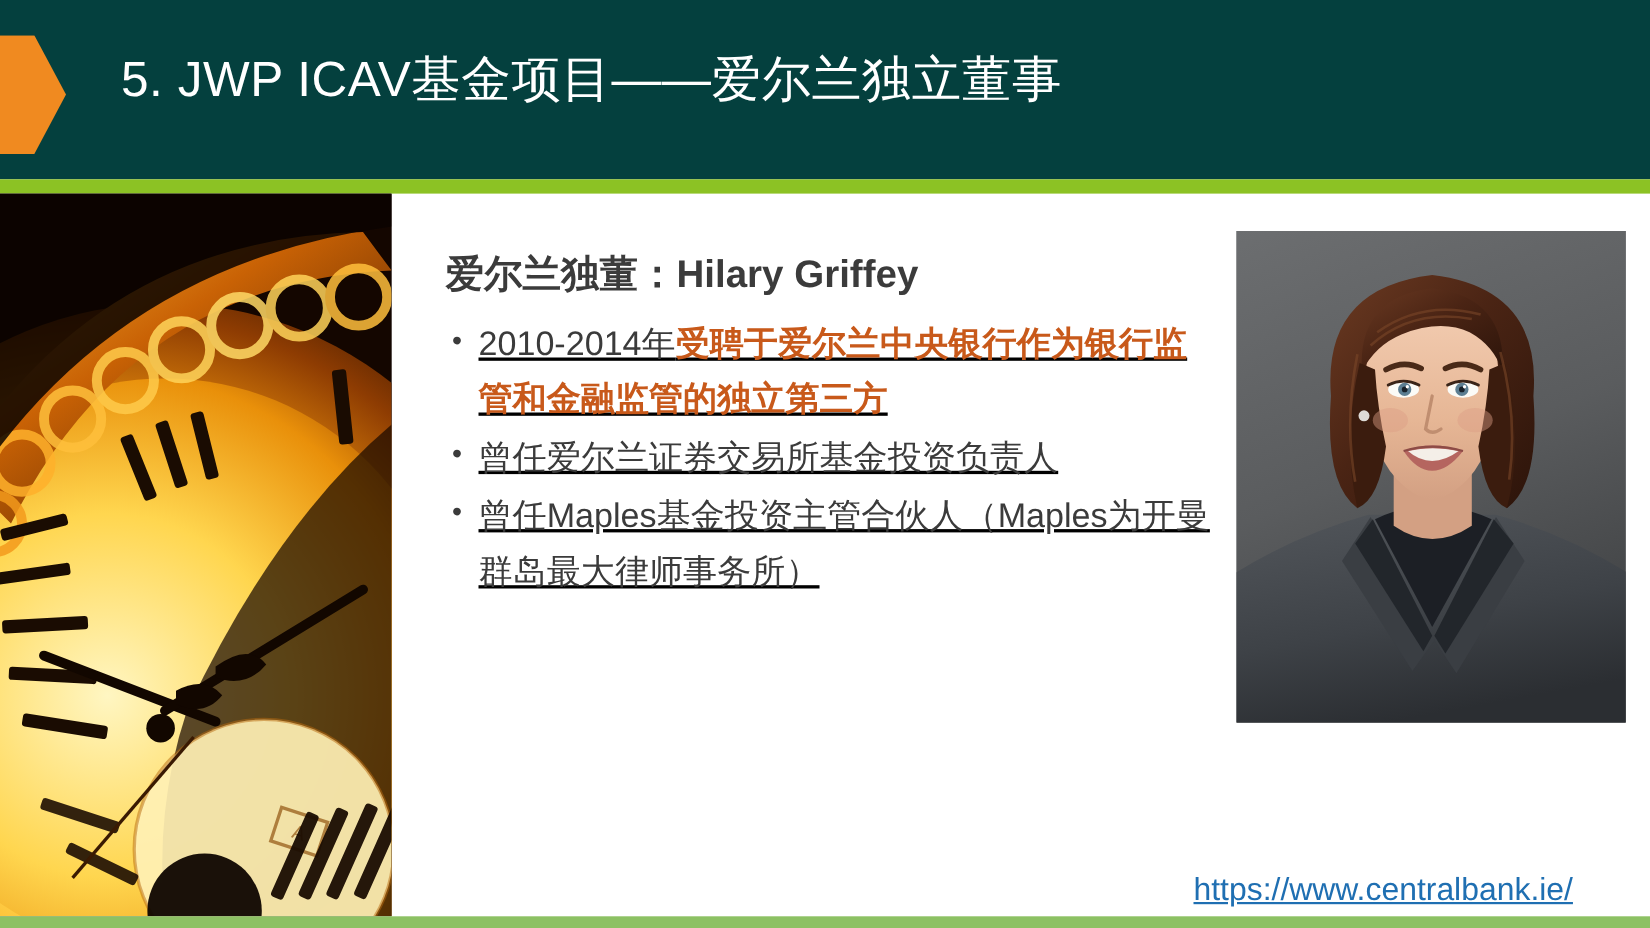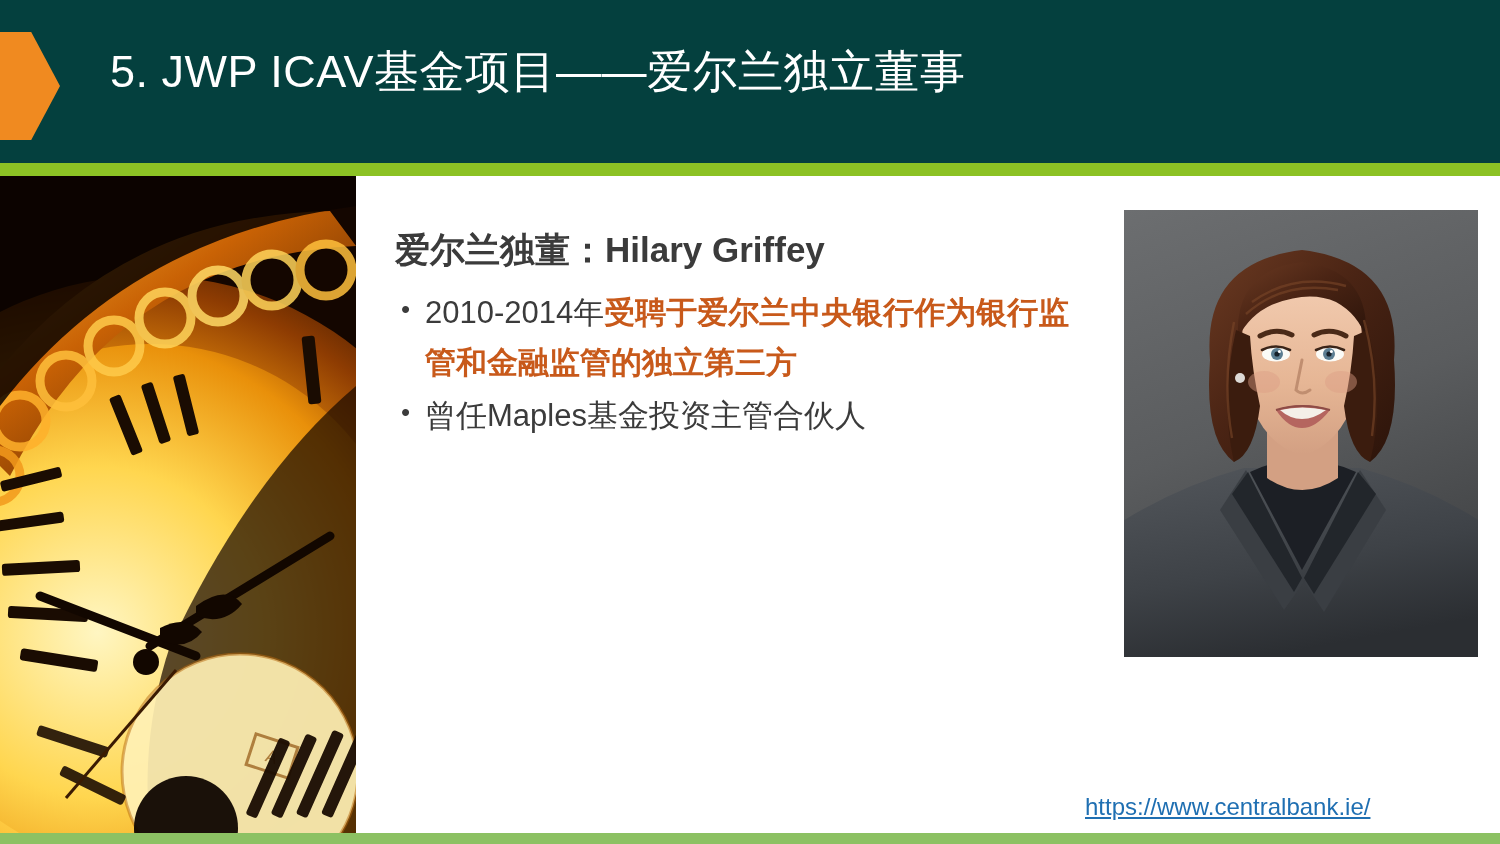--- a/index.html
+++ b/index.html
@@ -64,36 +64,37 @@
     width: 356px;
     height: 657px;
     overflow: hidden;
     background: #120600;
   }
   .clock-photo svg { display: block; }
 
   
   .content {
     position: absolute;
-    left: 395px;
+    left: 405px;
     top: 228px;
     width: 700px;
   }
   .person-heading {
     font-size: 35px;
     font-weight: bold;
     color: #3B3B3B;
     letter-spacing: 0px;
     margin: 0 0 16px 0;
     line-height: 1.25;
   }
   .bullet-list {
     list-style: none;
     margin: 0;
     padding: 0;
+    text-decoration: underline;
   }
   .bullet-item {
     position: relative;
     padding-left: 30px;
     font-size: 31px;
     line-height: 1.62;
     color: #3B3B3B;
     margin-bottom: 3px;
   }
   .bullet-item::before {
@@ -120,21 +121,21 @@
     overflow: hidden;
     background: #5B5D5F;
   }
   .portrait-photo svg { display: block; }
 
   
   .footer-link {
     position: absolute;
     left: 1085px;
     top: 793px;
-    font-size: 24px;
+    font-size: 29px;
     color: #1F6FB2;
     text-decoration: underline;
     white-space: nowrap;
   }
   .footer-accent {
     position: absolute;
     left: 0;
     top: 833px;
     width: 1500px;
     height: 11px;
@@ -248,21 +249,24 @@
   </div>
 
   <div class="content">
     <div class="person-heading">爱尔兰独董：Hilary Griffey</div>
 
     <ul class="bullet-list">
       <li class="bullet-item">
         <span>2010-2014年</span><span class="hl-orange">受聘于爱尔兰中央银行作为银行监管和金融监管的独立第三方</span>
       </li>
       <li class="bullet-item">
-        <span>曾任Maples基金投资主管合伙人</span>
+        <span>曾任爱尔兰证券交易所基金投资负责人</span>
+      </li>
+      <li class="bullet-item">
+        <span>曾任Maples基金投资主管合伙人（Maples为开曼群岛最大律师事务所）</span>
       </li>
     </ul>
   </div>
 
   <div class="portrait-photo">
     <svg width="354" height="447" viewBox="0 0 354 447" xmlns="http://www.w3.org/2000/svg">
       <defs>
         <linearGradient id="bgGrad" x1="0" y1="0" x2="0.3" y2="1">
           <stop offset="0%" stop-color="#6C6E70"></stop>
           <stop offset="55%" stop-color="#5A5C5E"></stop>

